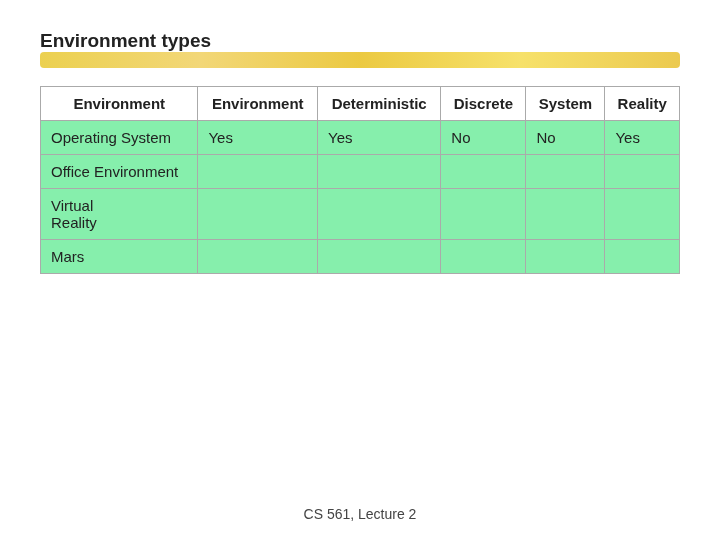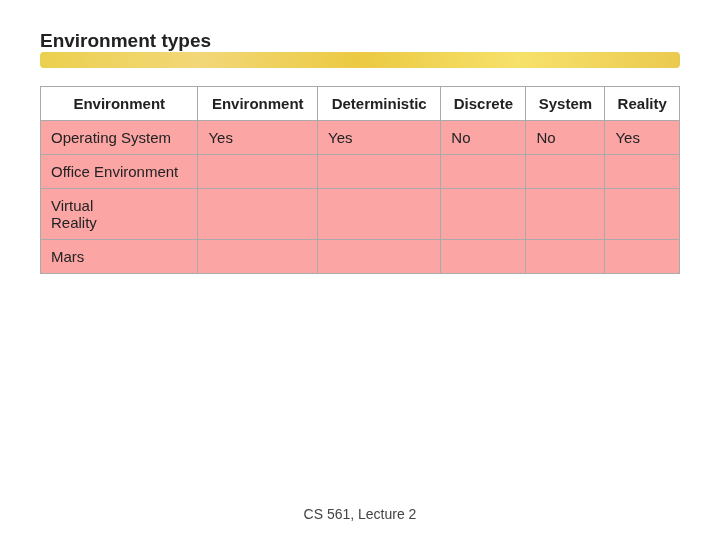--- a/index.html
+++ b/index.html
@@ -62,21 +62,21 @@
 
     table thead th {
       background: #ffffff;
       font-weight: bold;
       font-size: 15px;
       margin-top: 8px;
     }
 
     table tbody td {
       font-weight: normal;
-      background: #fca5a5;
+      background: #86efac;
     }
 
     .footer {
       position: absolute;
       bottom: 18px;
       left: 0;
       right: 0;
       text-align: center;
       font-size: 14px;
       color: #444;

